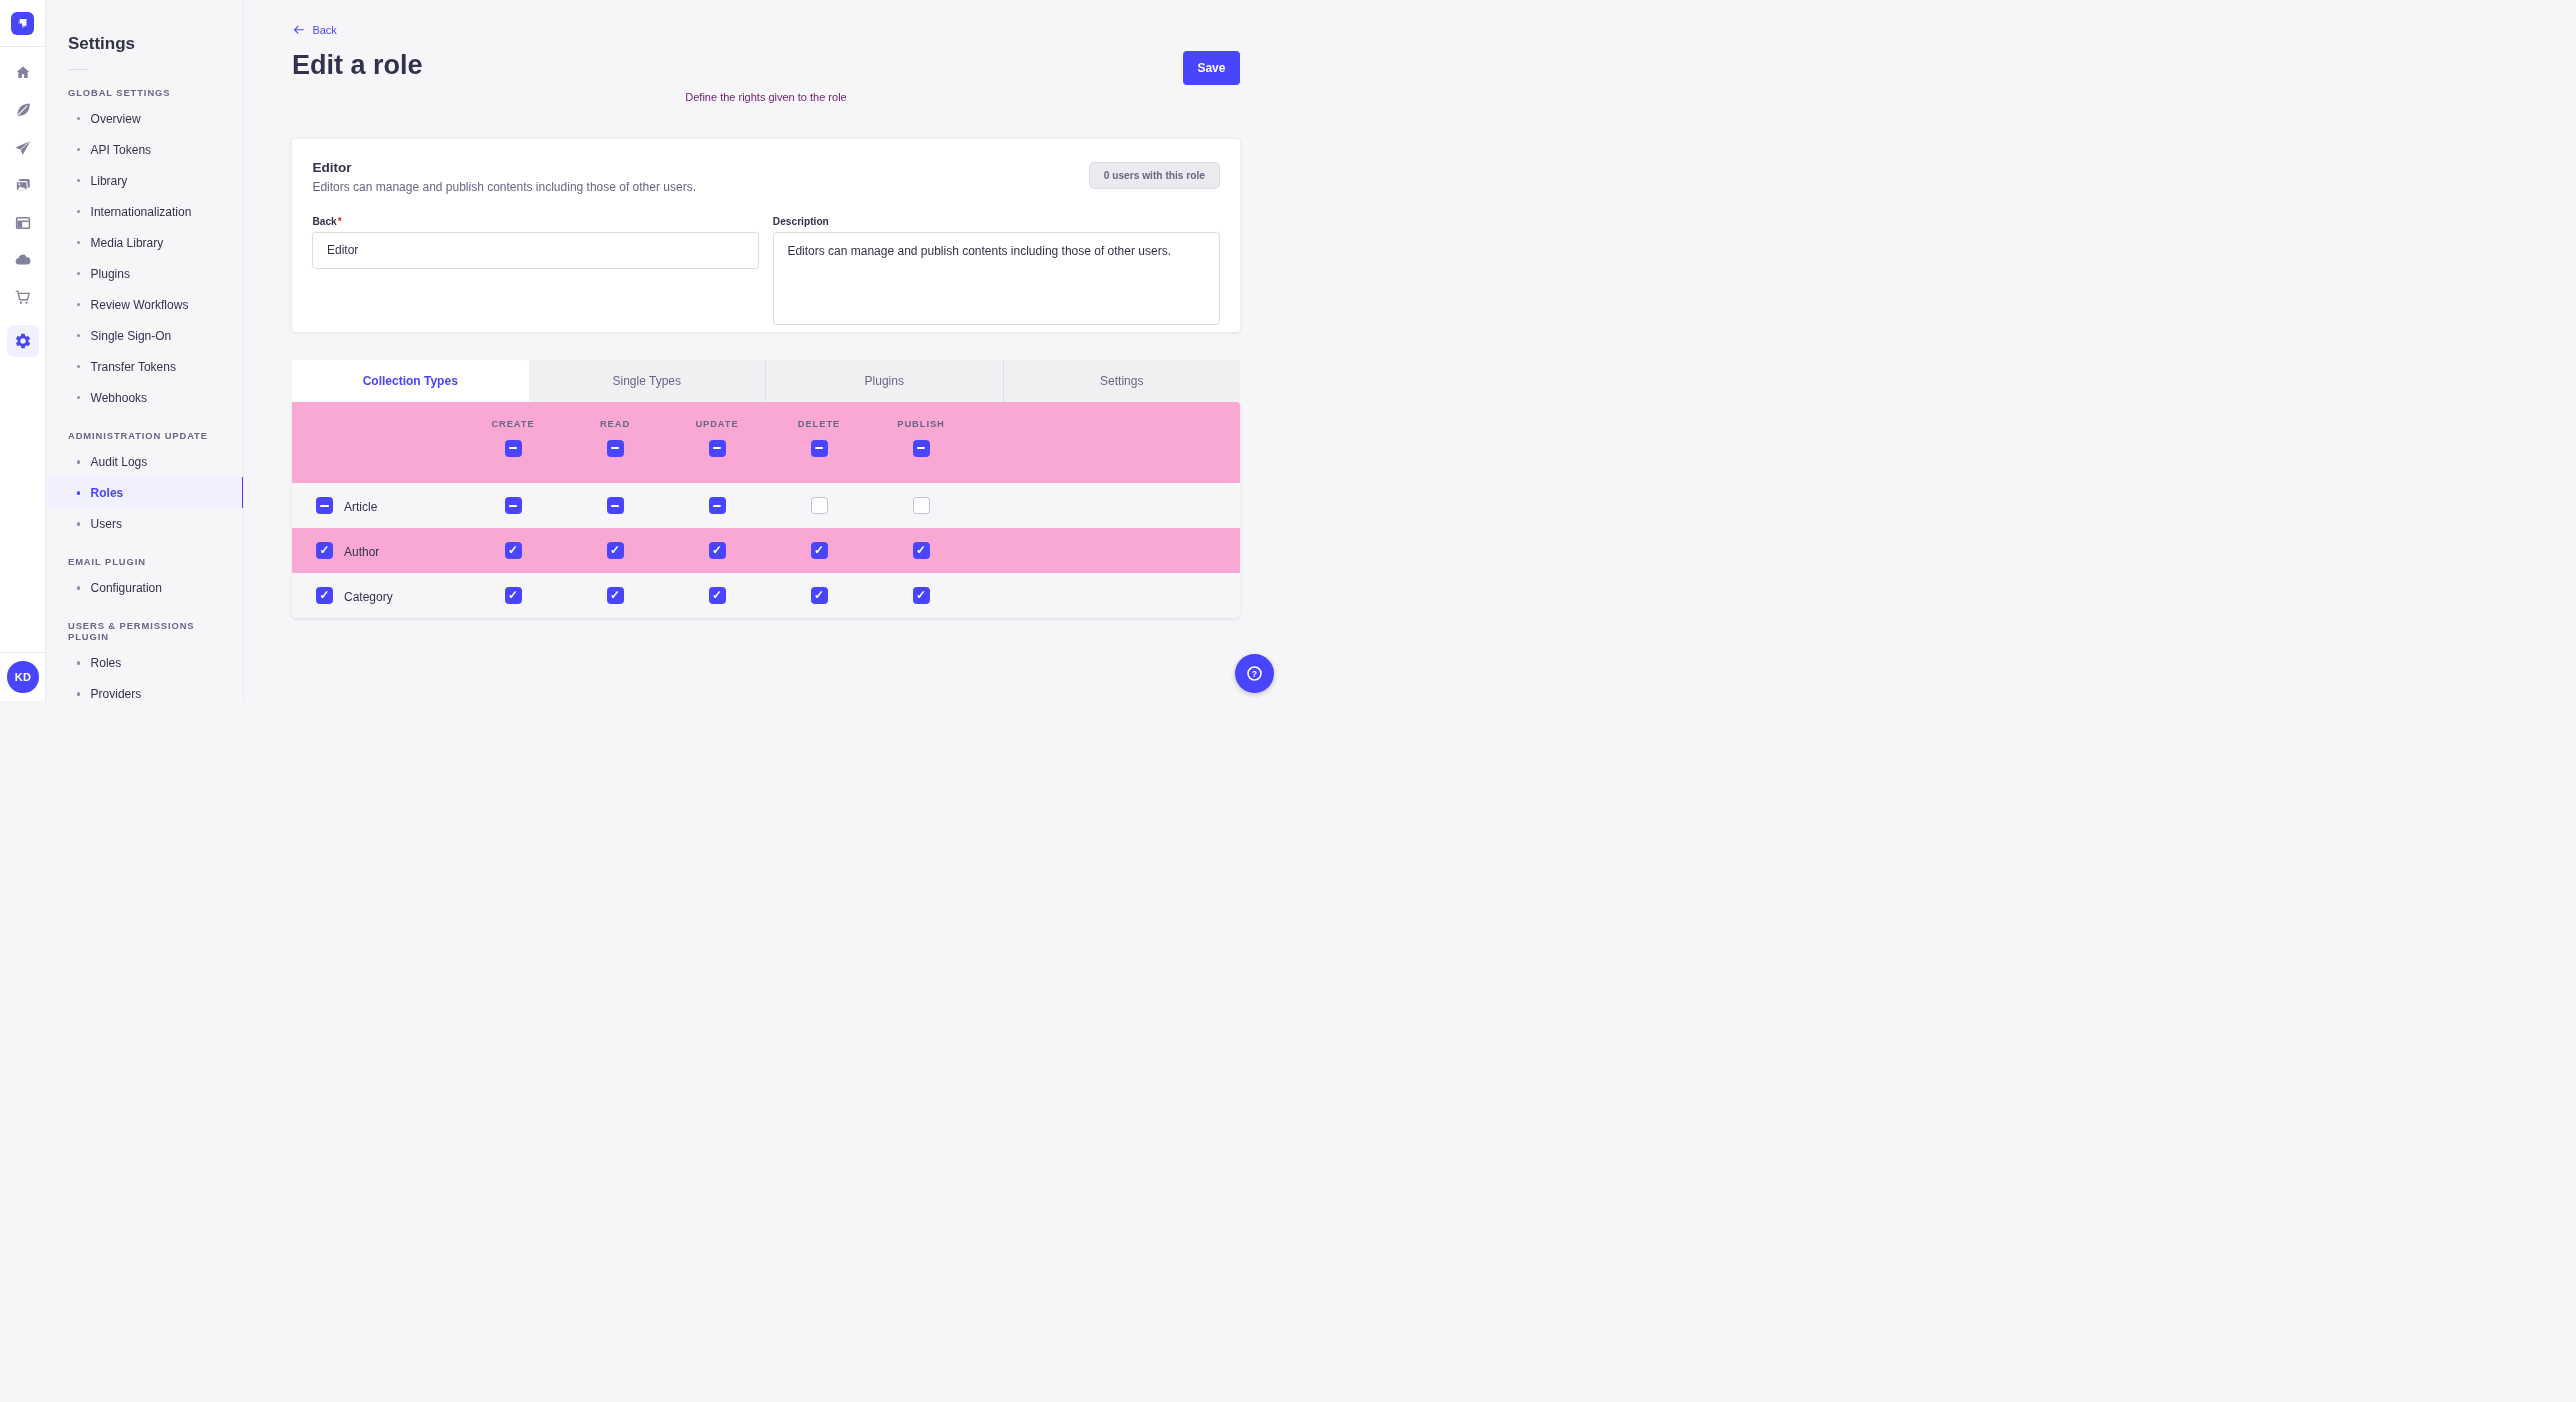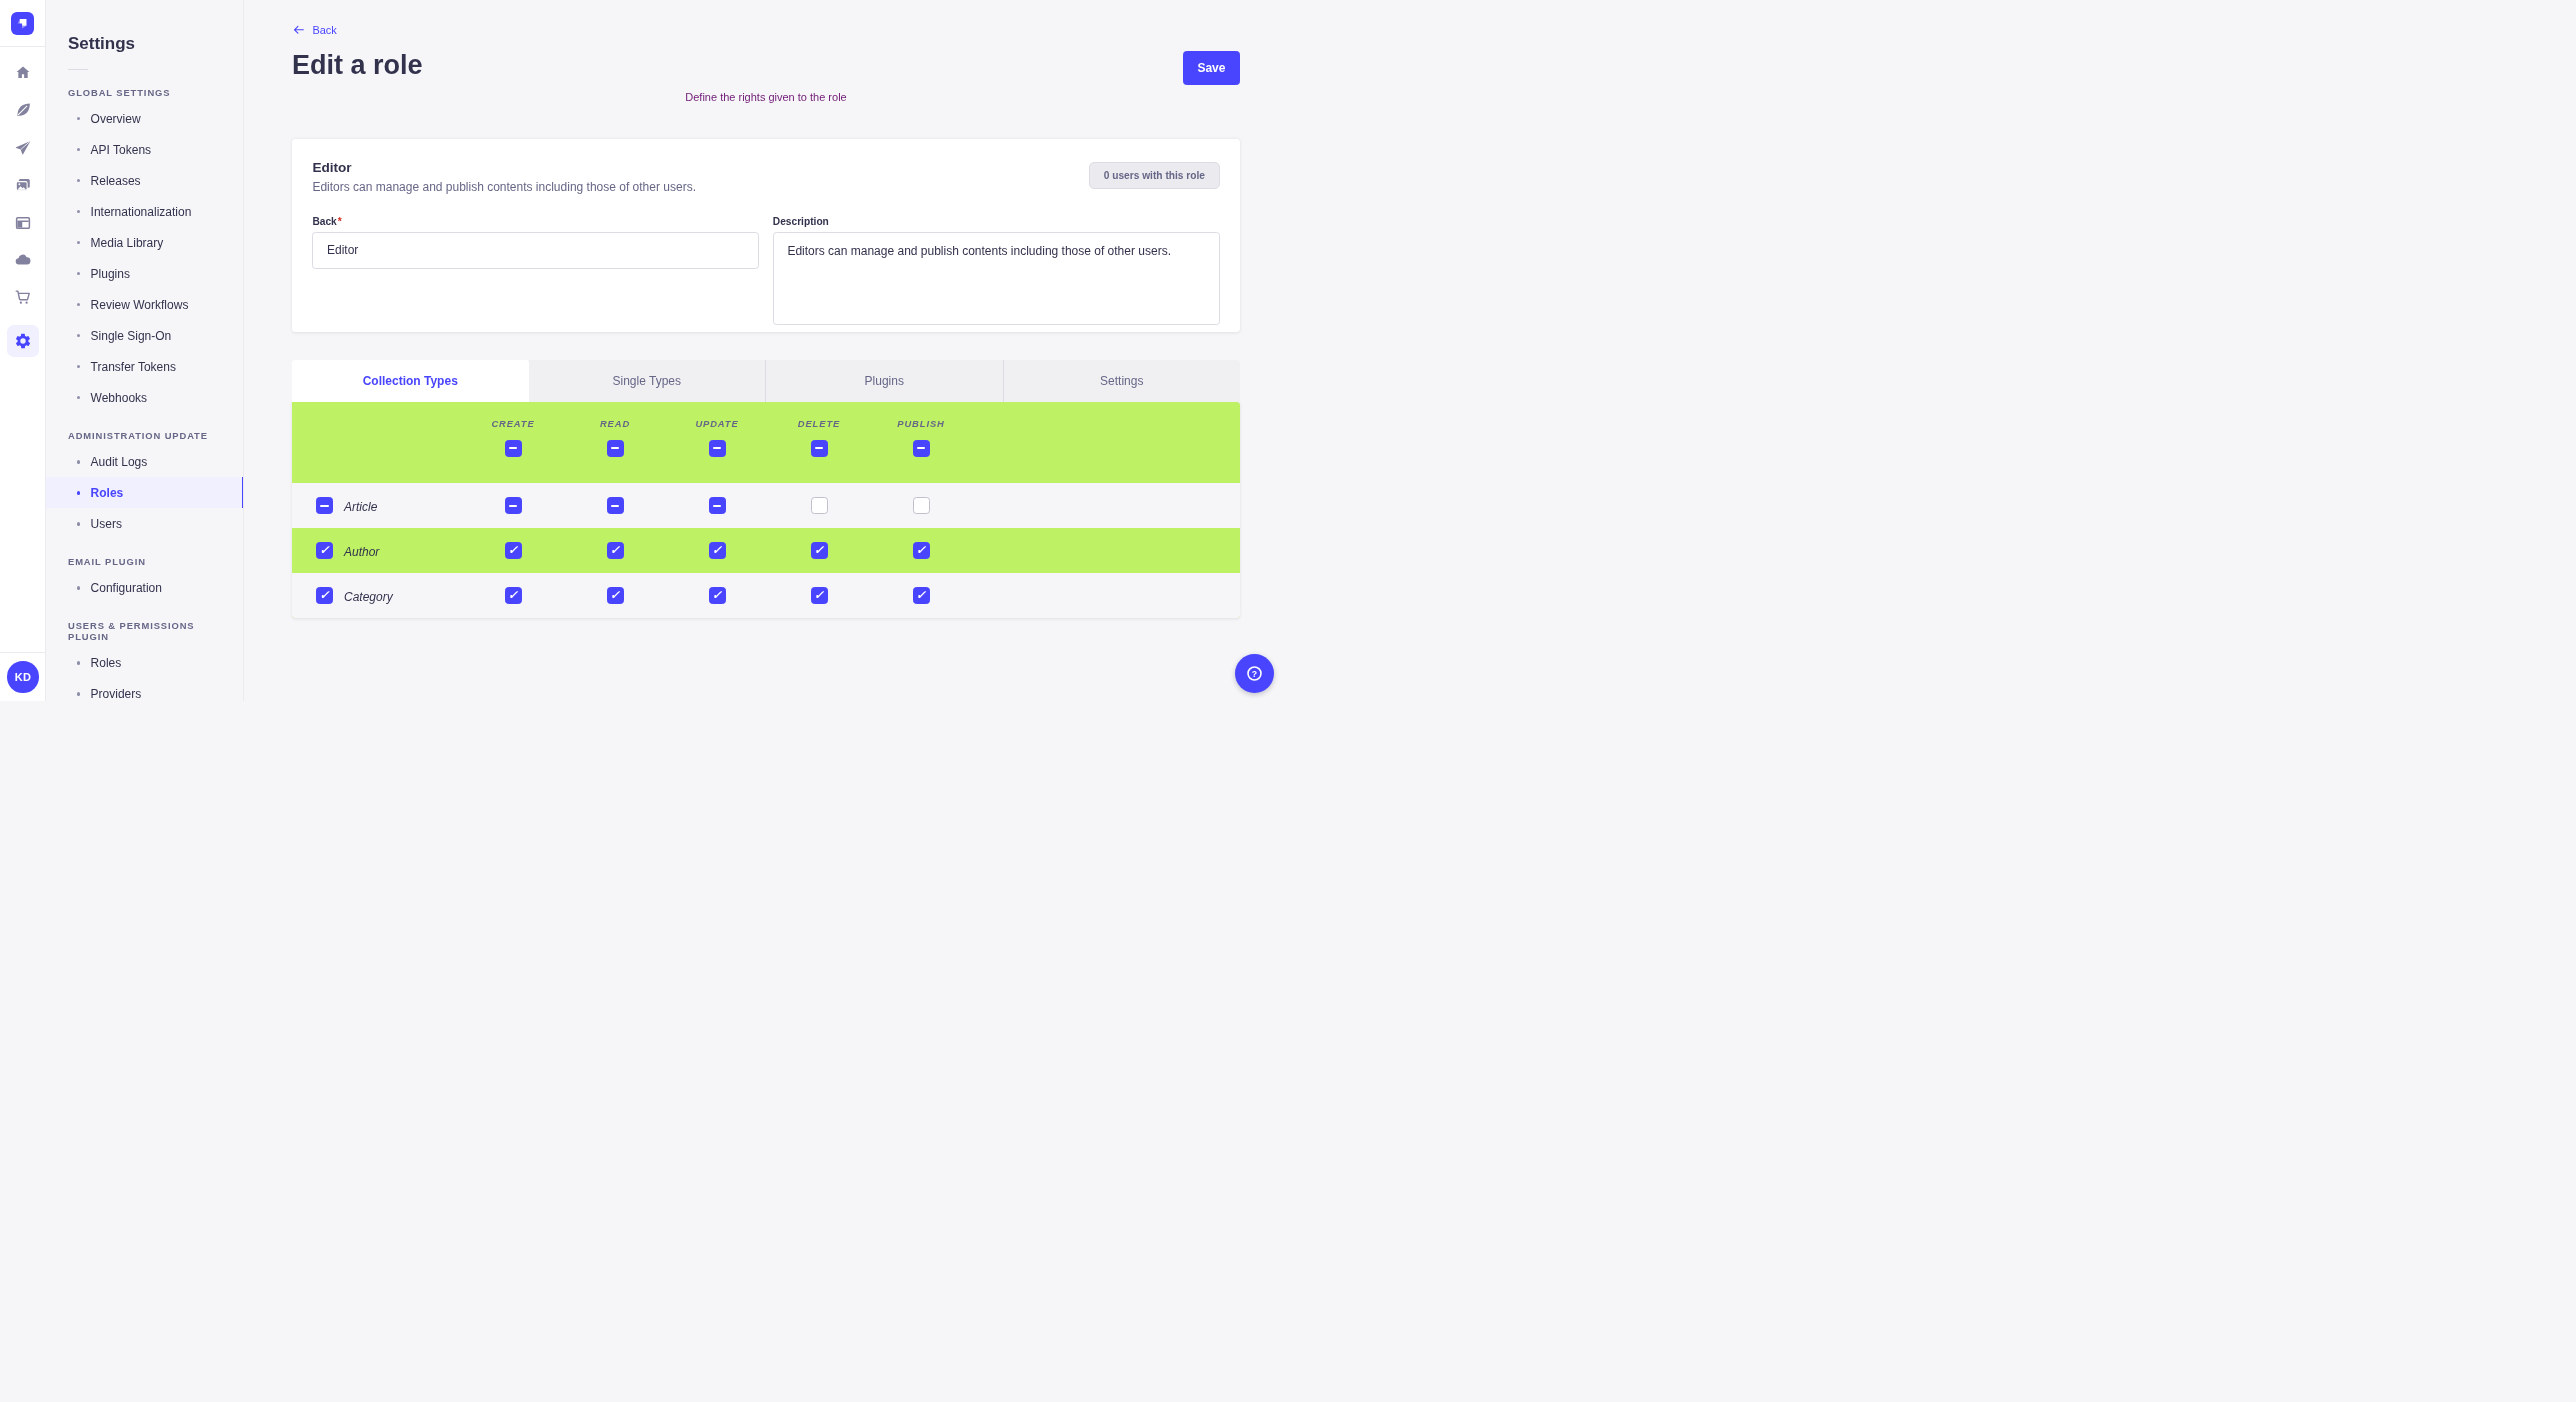--- a/index.html
+++ b/index.html
@@ -93,23 +93,22 @@
   .tabs { display:flex; margin-top:28px; height:42px; }
   .tab {
     flex:1; display:flex; align-items:center; justify-content:center;
     font-size:12px; color:#666687; background:#f0f0f3; cursor:pointer;
   }
   .tab:first-child { border-radius:3.4px 0 0 0; }
   .tab:last-child { border-radius:0 3.4px 0 0; }
   .tab.active { background:#fff; color:#4945ff; font-weight:bold; border-radius:3.4px 3.4px 0 0; }
   .tab:nth-child(3), .tab:nth-child(4) { border-left:0.9px solid #dcdce4; }
   .perm-card {
-    background:#bef264; border-radius:0 3.4px 3.4px 3.4px; box-shadow:0 0.9px 3.4px rgba(33,33,52,.1);
+    background:#f9a8d4; border-radius:0 3.4px 3.4px 3.4px; box-shadow:0 0.9px 3.4px rgba(33,33,52,.1);
     overflow:hidden;
-    font-style:italic;
   }
   .perm-grid { display:grid; grid-template-columns:170px repeat(5,102px) 1fr; align-items:center; }
   .perm-head { height:81px; align-items:start; }
   .col-head { display:flex; flex-direction:column; align-items:center; padding-top:16px; }
   .col-head .col-label {
     font-size:9.4px; font-weight:bold; color:#666687; letter-spacing:0.9px; margin-bottom:10.2px;
   }
   .perm-row { height:45px; }
   .perm-row.striped { background:#f6f6f9; }
   .row-name { display:flex; align-items:flex-end; gap:11px; padding-left:24px; font-size:12px; color:#32324d; }
@@ -212,21 +211,21 @@
       <li class="nav-item">
           <span class="dot"></span>
           <span>Overview</span>
         </li>
       <li class="nav-item">
           <span class="dot"></span>
           <span>API Tokens</span>
         </li>
       <li class="nav-item">
           <span class="dot"></span>
-          <span>Releases</span>
+          <span>Library</span>
         </li>
       <li class="nav-item">
           <span class="dot"></span>
           <span>Internationalization</span>
         </li>
       <li class="nav-item">
           <span class="dot"></span>
           <span>Media Library</span>
         </li>
       <li class="nav-item">

